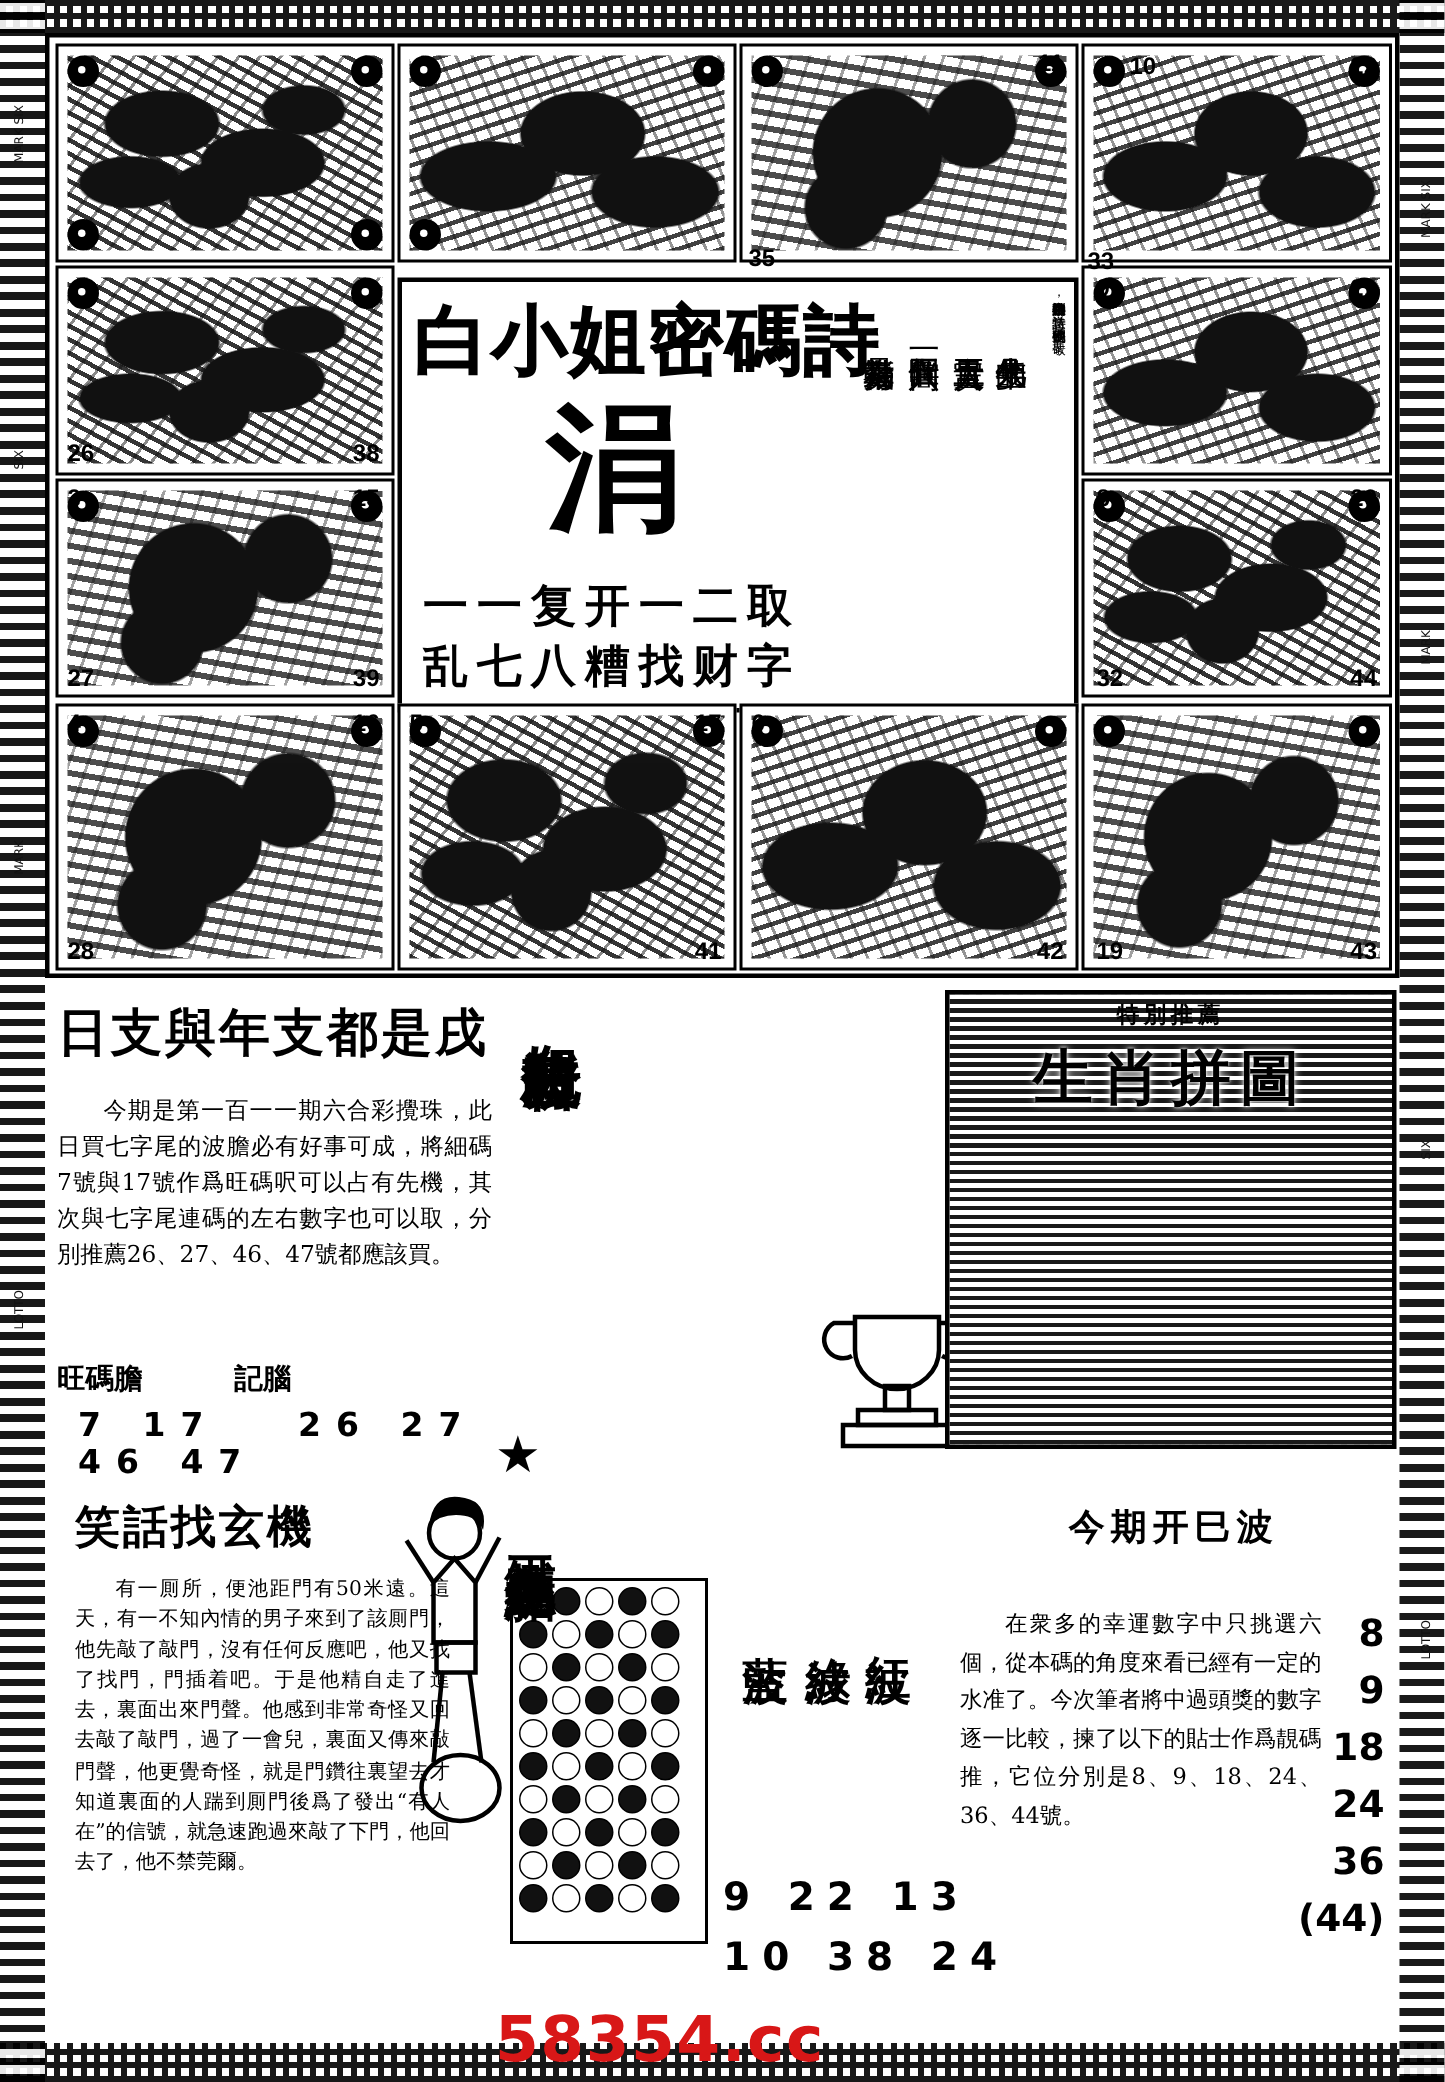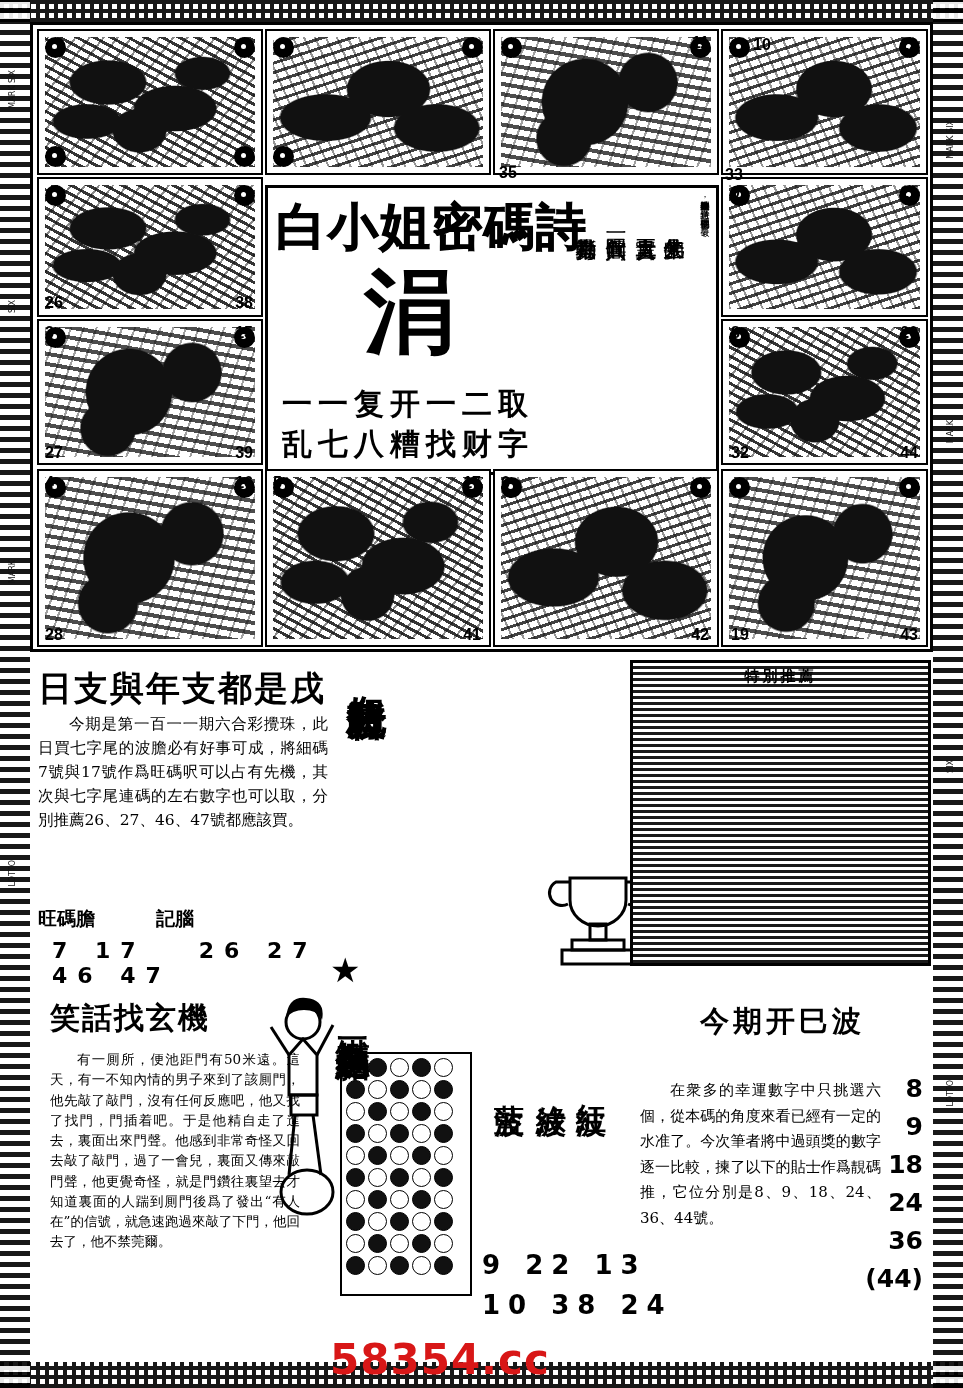--- a/index.html
+++ b/index.html
@@ -176,21 +176,21 @@
   .wave-col{
     position:absolute;writing-mode:vertical-rl;text-orientation:upright;
     font-size:30px;font-weight:bold;color:#000;font-family:"DejaVu Sans",sans-serif;
     letter-spacing:2px;
   }
   .pick-nums{
     font-size:26px;font-weight:bold;color:#000;letter-spacing:8px;
     font-family:"DejaVu Sans",sans-serif;
   }
   .right-title{
-    font-size:29px;font-weight:bold;letter-spacing:4px;color:#000;
+    font-size:24px;font-weight:bold;letter-spacing:4px;color:#000;
     font-family:"DejaVu Sans",sans-serif;
   }
   .right-body{
     font-size:15px;line-height:1.7;color:#000;font-family:"DejaVu Serif",serif;
     text-align:justify;
   }
   .right-nums{
     position:absolute;right:0;top:0;text-align:right;
     font-size:25px;font-weight:bold;color:#000;line-height:1.52;
     font-family:"DejaVu Sans",sans-serif;
@@ -339,21 +339,21 @@
         <div class="dot" style="right:6px;top:6px;"></div>
         <div class="num" style="left:8px;bottom:2px;">19</div>
         <div class="num" style="right:8px;bottom:2px;">43</div>
       </div>
     </div>
 
     <div class="mid">
 
       <div class="panel" style="left:8px;top:8px;width:290px;height:300px;">
         <div class="hdr-cal">日支與年支都是戌</div>
-        <div class="body-cn" style="margin-top:0;text-indent:2em;">今期是第一百一一期六合彩攪珠，此日買七字尾的波膽必有好事可成，將細碼 7號與17號作爲旺碼呎可以占有先機，其次與七字尾連碼的左右數字也可以取，分別推薦26、27、46、47號都應該買。</div>
+        <div class="body-cn" style="margin-top:16px;text-indent:2em;">今期是第一百一一期六合彩攪珠，此日買七字尾的波膽必有好事可成，將細碼 7號與17號作爲旺碼呎可以占有先機，其次與七字尾連碼的左右數字也可以取，分別推薦26、27、46、47號都應該買。</div>
         <div style="position:absolute;left:0;top:240px;width:100%;">
           <span class="lbl">旺碼膽</span>
           <span class="lbl" style="margin-left:56px;">記腦</span>
         </div>
         <div style="position:absolute;left:14px;top:272px;">
           <span class="numrow">7  17</span>
           <span class="numrow" style="margin-left:48px;">26 27 46 47</span>
         </div>
       </div>
 
@@ -369,20 +369,21 @@
           <path d="M88 14 h14 a12 12 0 0 1 -12 22" fill="none" stroke="#000" stroke-width="3"></path>
           <rect x="52" y="56" width="16" height="16" fill="none" stroke="#000" stroke-width="3"></rect>
           <rect x="34" y="72" width="52" height="10" fill="none" stroke="#000" stroke-width="3"></rect>
           <rect x="24" y="82" width="72" height="14" fill="none" stroke="#000" stroke-width="3"></rect>
         </svg>
       </div>
 
       <div class="photo-box" style="position:absolute;left:600px;top:2px;width:295px;height:300px;">
         <div class="noise"></div>
         <div class="photo-sub">特別推薦</div>
+        <div class="photo-title">生肖拼圖</div>
       </div>
 
       <div class="star" style="left:300px;top:292px;">★</div>
     </div>
 
     <div class="bot">
 
       <div class="panel" style="left:20px;top:6px;width:250px;height:330px;">
         <div class="joke-title">笑話找玄機</div>
         <div class="joke-body" style="margin-top:10px;text-indent:2em;">有一厠所，便池距門有50米遠。這天，有一不知內情的男子來到了該厠門，他先敲了敲門，沒有任何反應吧，他又找了找門，門插着吧。于是他精自走了進去，裏面出來門聲。他感到非常奇怪又回去敲了敲門，過了一會兒，裏面又傳來敲門聲，他更覺奇怪，就是門鑽往裏望去才知道裏面的人踹到厠門後爲了發出“有人在”的信號，就急速跑過來敲了下門，他回去了，他不禁莞爾。</div>

